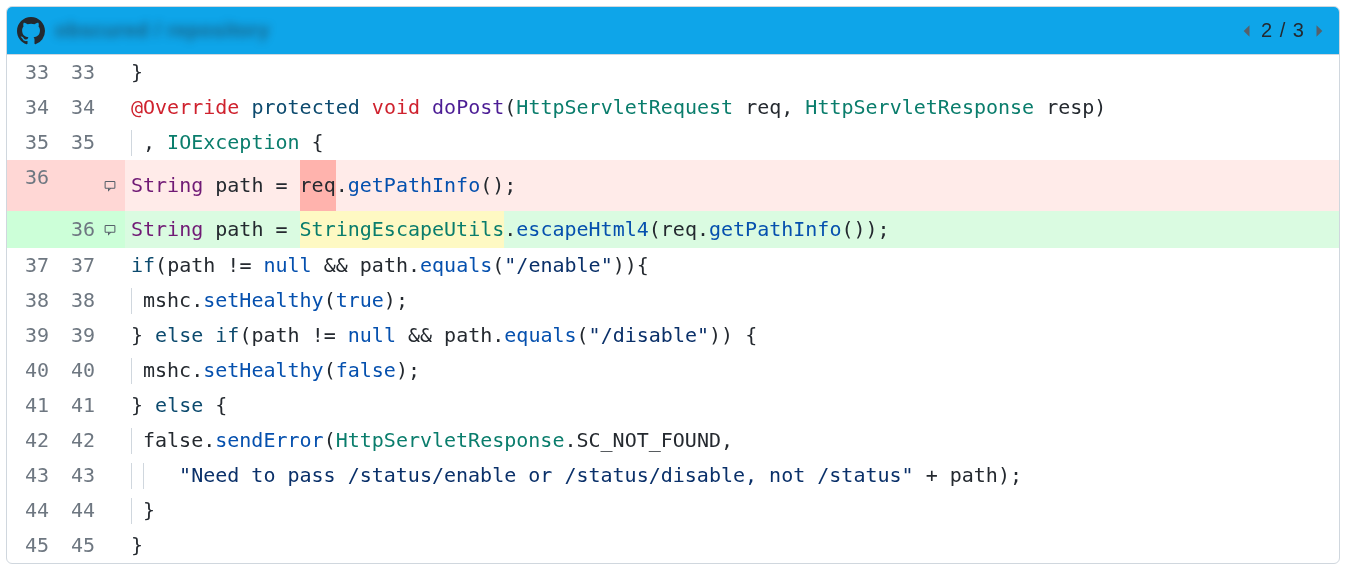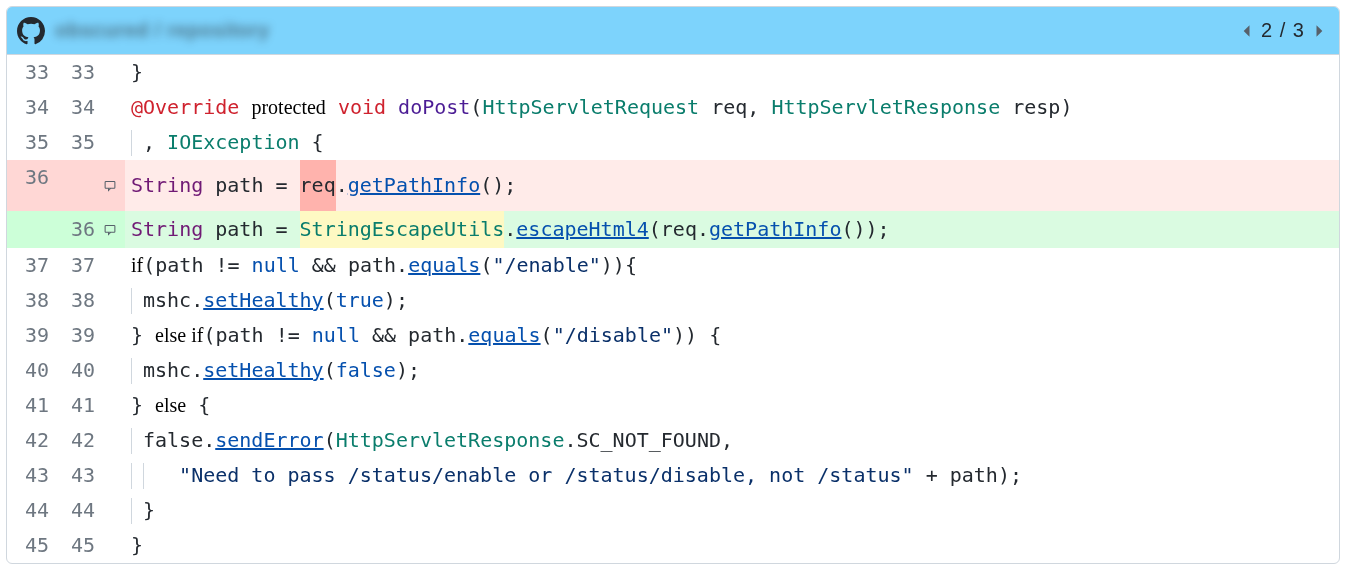--- a/index.html
+++ b/index.html
@@ -12,21 +12,21 @@
   }
   .frame {
     border: 1px solid #d0d7de;
     border-radius: 6px;
     overflow: hidden;
   }
   .header {
     display: flex;
     align-items: center;
     padding: 8px 14px 8px 10px;
-    background: #7dd3fc;
+    background: #0ea5e9;
     border-bottom: 1px solid #d0d7de;
     height: 48px;
   }
   .gh-icon { display:flex; align-items:center; margin-right:10px; }
   .repo-name {
     font-size: 20px;
     font-weight: 600;
     filter: blur(4px);
     opacity: 0.55;
     letter-spacing: 0.5px;
@@ -89,27 +89,27 @@
   }
   .guide-holder { display:inline-flex; align-items:center; height:100%; }
   .row.del { background:#ffebe9; }
   .row.del .ln, .row.del .ln2wrap { background:#ffd7d5; }
   .row.add { background:#dafbe1; }
   .row.add .ln, .row.add .ln2wrap { background:#ccffd8; }
   .hl-del { background:#ffb3ad; padding:8px 0; }
   .hl-add { background:#fef9c3; padding:1px 0; }
 
   
-  .c-key   { color:#000000;font-family:Liberation Serif, serif; }
+  .c-key   { color:#0c4a6e; }
   .c-ann   { color:#cf222e; }
   .c-void  { color:#cf222e; }
   .c-type  { color:#0a7d6c; }
   .c-type2 { color:#701a75; }
   .c-func  { color:#4c1d95; }
-  .c-call  { color:#0550ae;text-decoration:underline; }
+  .c-call  { color:#0550ae; }
   .c-str   { color:#0a3069; }
   .c-bool  { color:#0550ae; }
   .c-plain { color:#24292f; }
 </style>
 </head>
 <body>
 
 <div class="frame">
   <div class="header">
     <span class="gh-icon">

